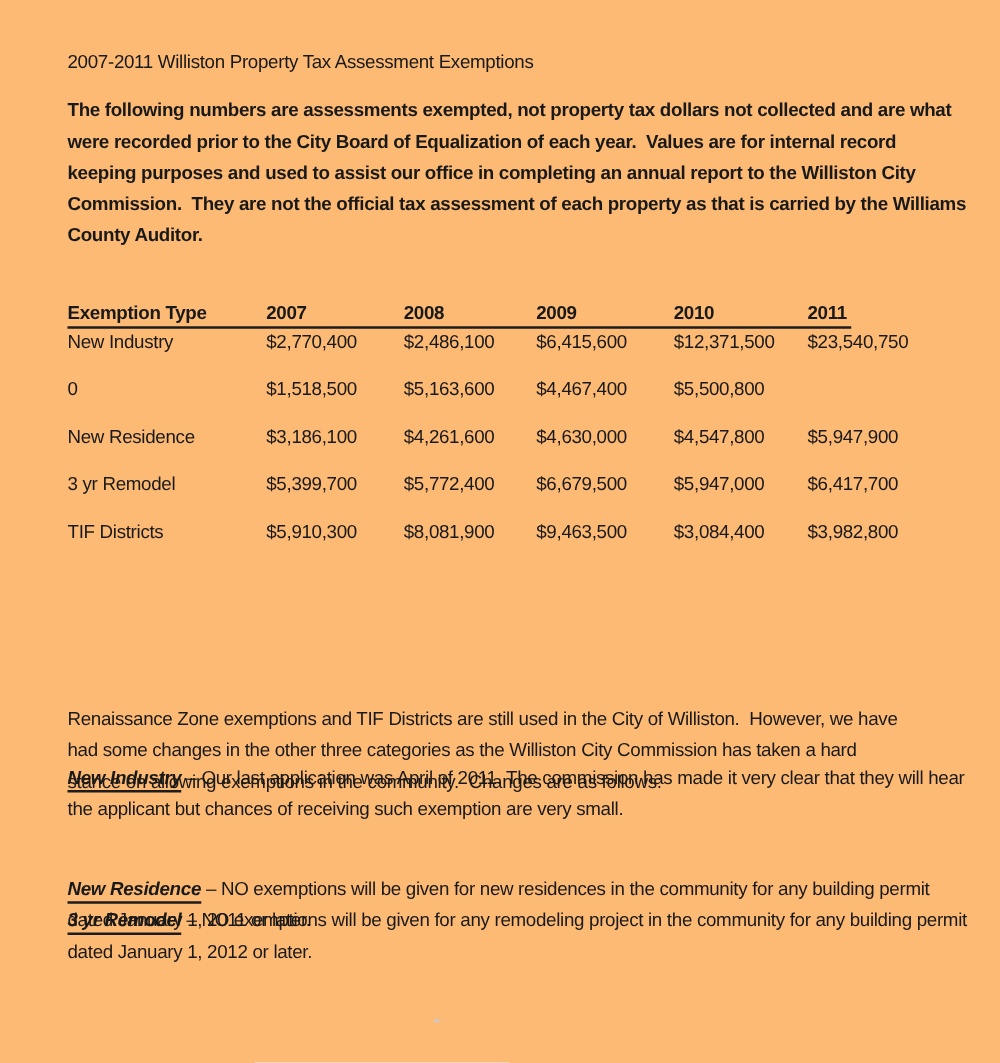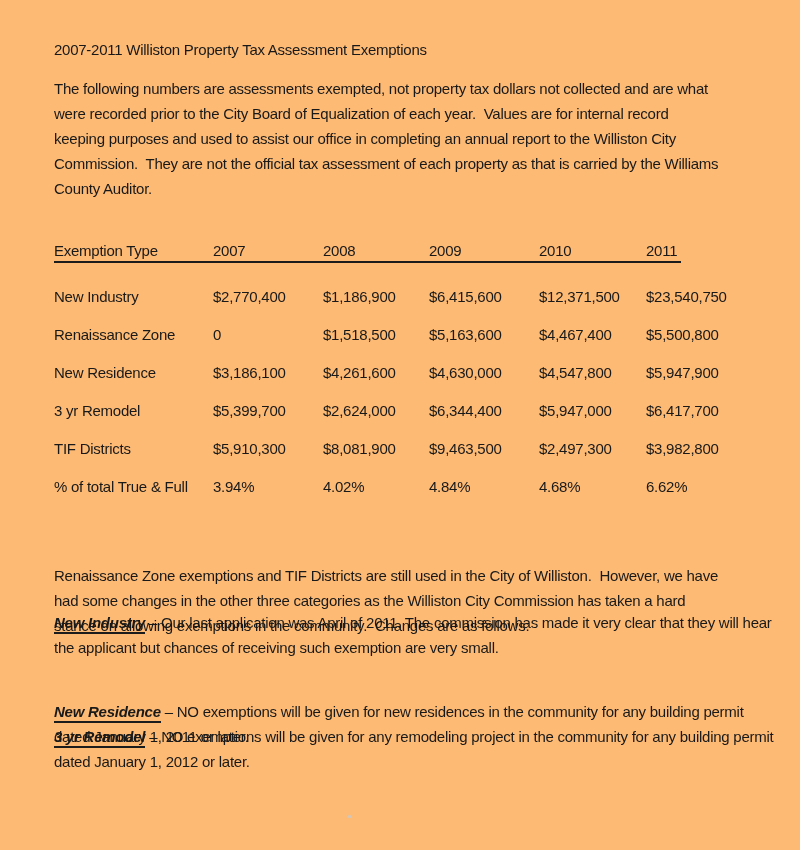--- a/index.html
+++ b/index.html
@@ -30,45 +30,44 @@
     line-height: 25px;
   }
   .para {
     position: absolute;
     left: 54px;
     width: 725px;
     margin: 0;
     line-height: 25px;
     white-space: pre-wrap;
   }
-  .intro        { top: 76px; }
+  .intro        { top: 76px; font-weight: bold; }
   .notes-intro  { top: 563px; }
   .note-1       { top: 610px; white-space: normal; }
   .note-2       { top: 699px; white-space: normal; }
   .note-3       { top: 724px; white-space: normal; }
   .note-label {
     font-weight: 700;
     font-style: italic;
     border-bottom: 2px solid #1c1c1c;
     padding-bottom: 1px;
   }
   .exemption-table {
     position: absolute;
     top: 241px;
     left: 54px;
     width: 725px;
   }
   .t-header {
     position: relative;
     display: grid;
     grid-template-columns: 159px 110px 106px 110px 107px auto;
-    font-weight: 400;
+    font-weight: 700;
     line-height: 19px;
     padding-bottom: 3px;
-    margin-bottom: 23px;
   }
   .hline {
     position: absolute;
     left: 0;
     bottom: 0;
     width: 627px;
     height: 2px;
     background: #1c1c1c;
   }
   .t-row {
@@ -108,70 +107,61 @@
       <span>2008</span>
       <span>2009</span>
       <span>2010</span>
       <span>2011</span>
       <span class="hline"></span>
     </div>
 
     <div class="t-row">
       <span>New Industry</span>
       <span>$2,770,400</span>
-      <span>$1,186,900</span>
+      <span>$2,486,100</span>
       <span>$6,415,600</span>
       <span>$12,371,500</span>
       <span>$23,540,750</span>
     </div>
 
     <div class="t-row">
-      <span>Renaissance Zone</span>
       <span>0</span>
       <span>$1,518,500</span>
       <span>$5,163,600</span>
       <span>$4,467,400</span>
       <span>$5,500,800</span>
     </div>
 
     <div class="t-row">
       <span>New Residence</span>
       <span>$3,186,100</span>
       <span>$4,261,600</span>
       <span>$4,630,000</span>
       <span>$4,547,800</span>
       <span>$5,947,900</span>
     </div>
 
     <div class="t-row">
       <span>3 yr Remodel</span>
       <span>$5,399,700</span>
-      <span>$2,624,000</span>
-      <span>$6,344,400</span>
+      <span>$5,772,400</span>
+      <span>$6,679,500</span>
       <span>$5,947,000</span>
       <span>$6,417,700</span>
     </div>
 
     <div class="t-row">
       <span>TIF Districts</span>
       <span>$5,910,300</span>
       <span>$8,081,900</span>
       <span>$9,463,500</span>
-      <span>$2,497,300</span>
+      <span>$3,084,400</span>
       <span>$3,982,800</span>
     </div>
 
-    <div class="t-row">
-      <span>% of total True &amp; Full</span>
-      <span>3.94%</span>
-      <span>4.02%</span>
-      <span>4.84%</span>
-      <span>4.68%</span>
-      <span>6.62%</span>
-    </div>
   </div>
 
   <p class="para notes-intro">Renaissance Zone exemptions and TIF Districts are still used in the City of Williston.  However, we have
 had some changes in the other three categories as the Williston City Commission has taken a hard
 stance on allowing exemptions in the community.  Changes are as follows:</p>
 
   <p class="para note-1"><span class="note-label">New Industry</span><span> – Our last application was April of 2011.  The commission has made it very clear that they will hear the applicant but chances of receiving such exemption are very small.</span></p>
 
   <p class="para note-2"><span class="note-label">New Residence</span><span> – NO exemptions will be given for new residences in the community for any building permit dated January 1, 2011 or later.</span></p>
 

